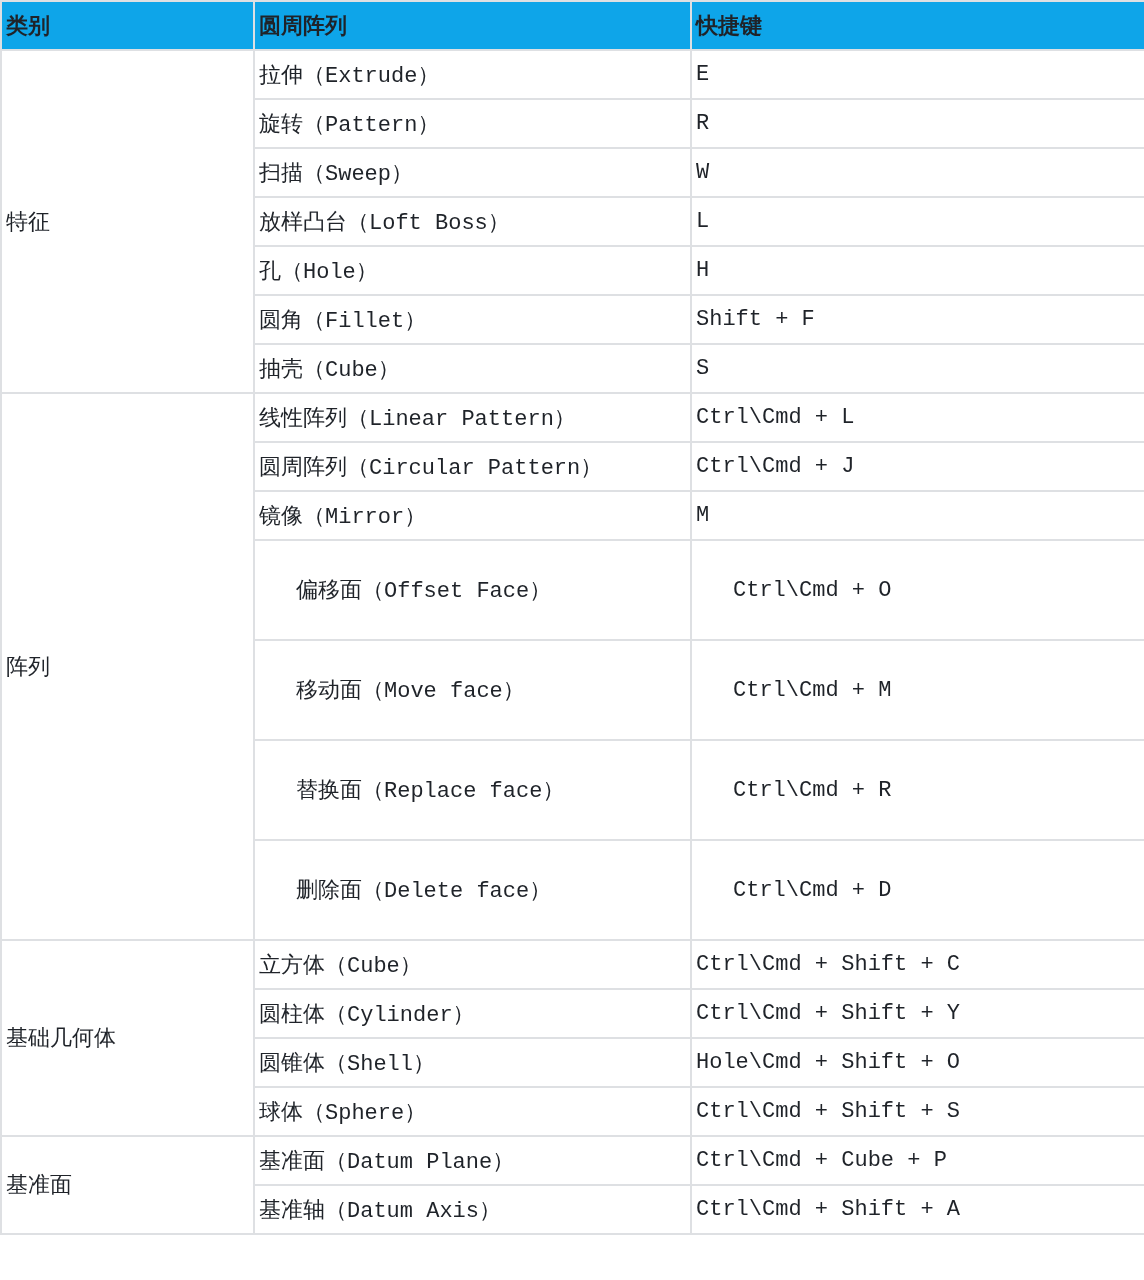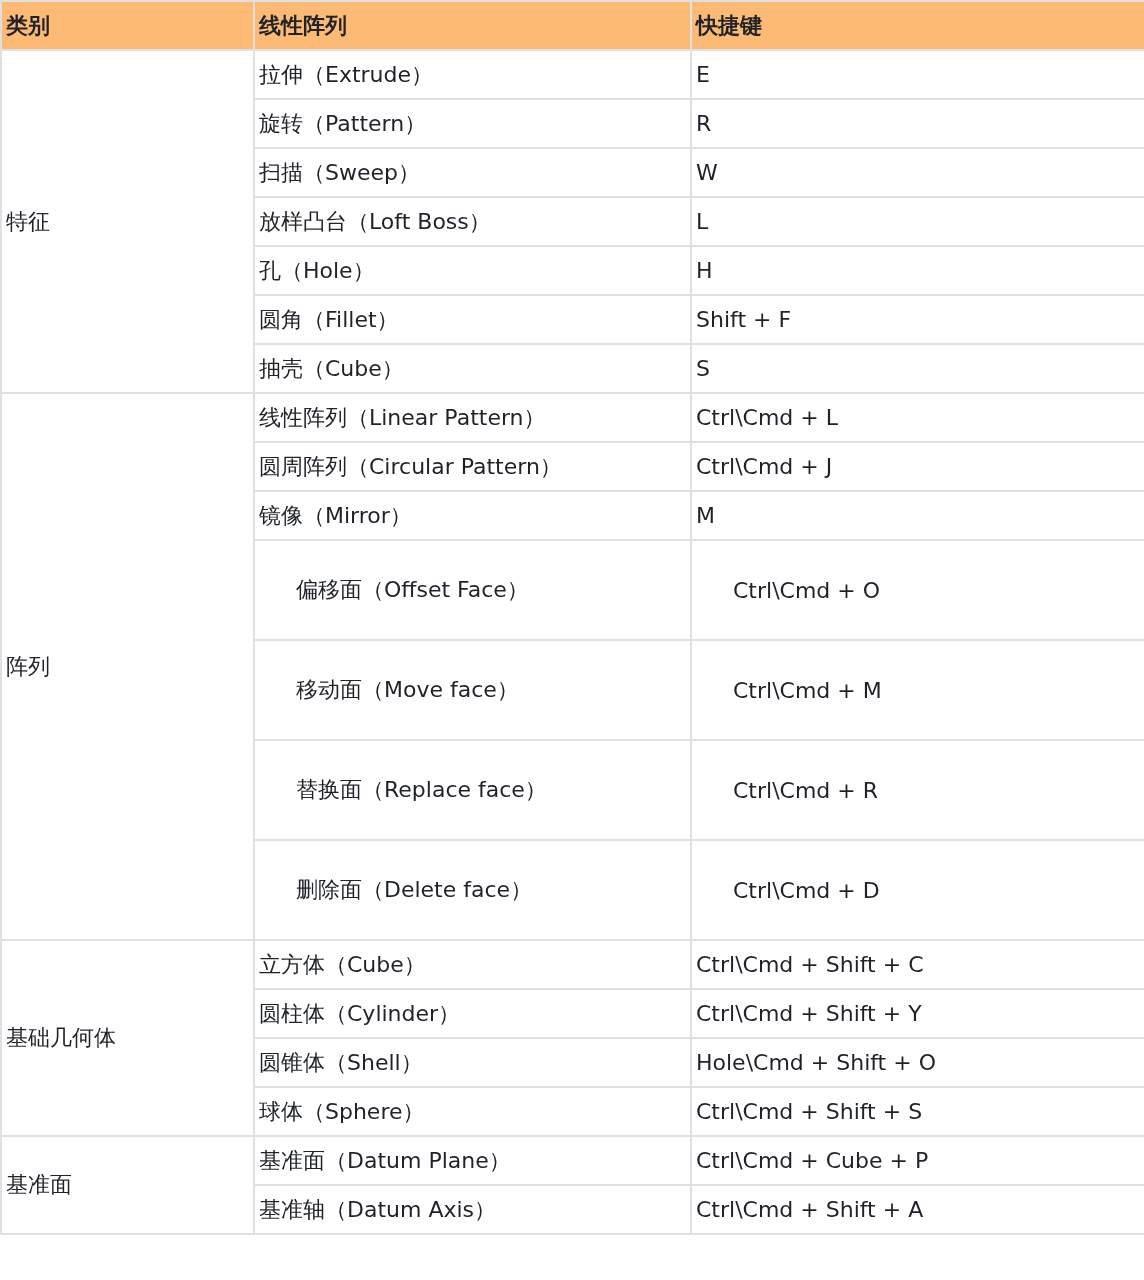--- a/index.html
+++ b/index.html
@@ -17,41 +17,41 @@
   col.c3 { width: 454px; }
   th, td {
     border: 2px solid #dee0e3;
     padding: 0 4px;
     text-align: left;
     vertical-align: middle;
     white-space: nowrap;
     overflow: hidden;
   }
   th {
-    background: #fdba74;
+    background: #0ea5e9;
     font-weight: bold;
     height: 47px;
   }
-  td { height: 47px; }
+  td { height: 47px; font-family: Liberation Mono, monospace; }
   tr.tall td { height: 98px; padding-left: 41px; }
   td.cat { vertical-align: middle; margin-top: 17px; }
 </style>
 </head>
 <body>
 
 <table>
   <colgroup>
       <col class="c1">
       <col class="c2">
       <col class="c3">
     </colgroup>
   <thead>
     <tr>
       <th>类别</th>
-      <th>线性阵列</th>
+      <th>圆周阵列</th>
       <th>快捷键</th>
     </tr>
   </thead>
   <tbody>
 
     <tr>
       <td class="cat" rowspan="7">特征</td>
       <td>拉伸（Extrude）</td>
       <td>E</td>
     </tr>

